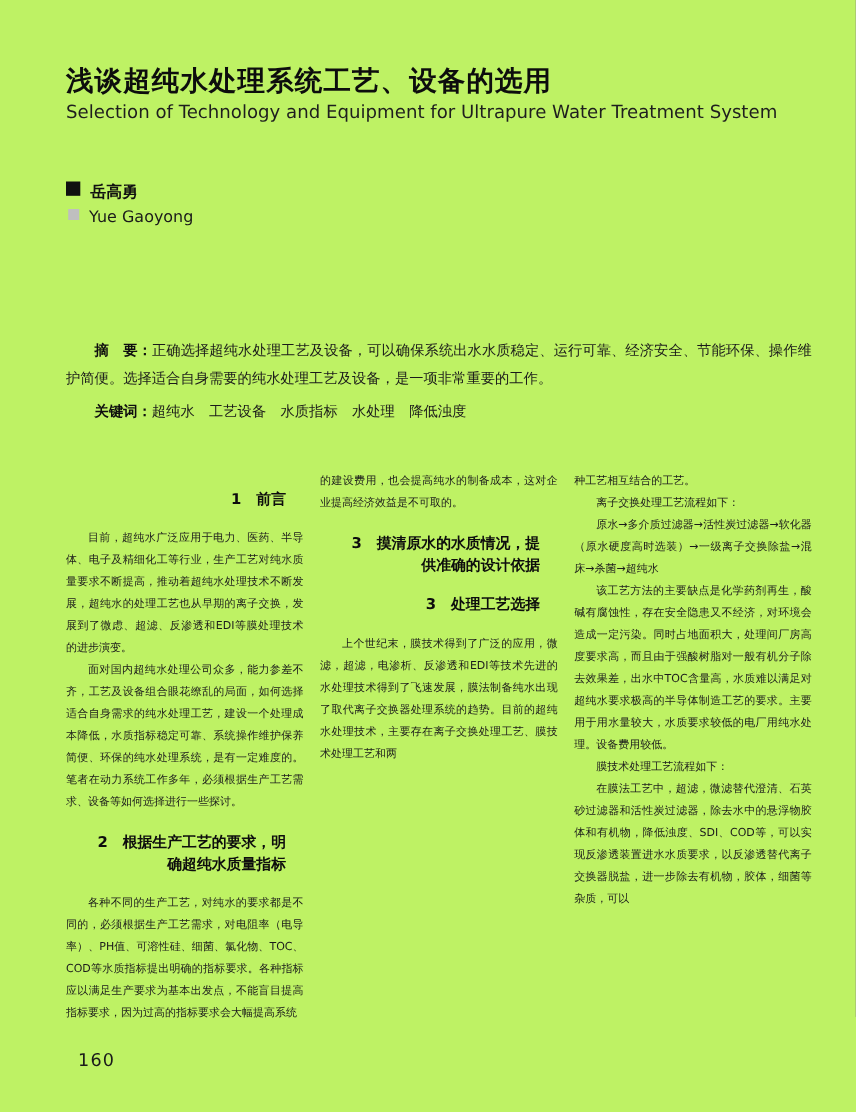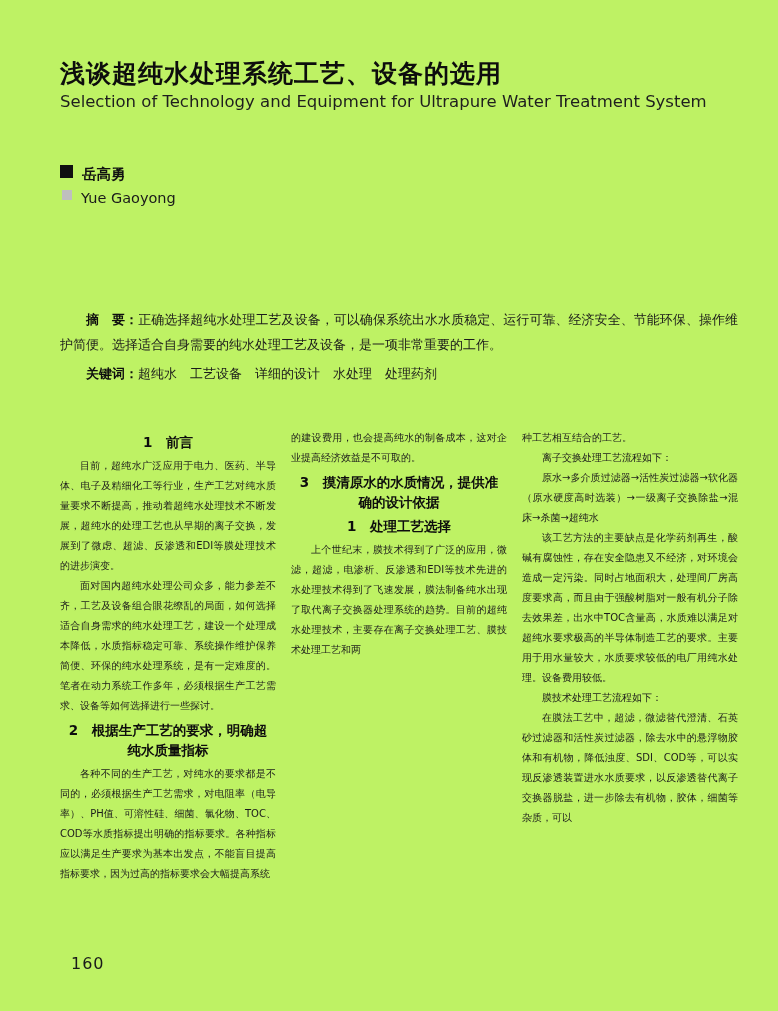--- a/index.html
+++ b/index.html
@@ -50,21 +50,21 @@
   .col{flex:1 1 0;min-width:0;}
   .col .para{
     font-size:10px;line-height:20px;
     text-align:justify;text-justify:inter-character;
     text-indent:2em;color:#1b1b1b;
     margin:0;
   }
   .col .para.noindent{text-indent:0;}
   .col .heading{
     font-size:13.5px;line-height:20px;font-weight:bold;
-    color:#0d0d0d;text-align:center;text-indent:0;margin:4px;
+    color:#0d0d0d;text-align:right;text-indent:0;margin:16px;
   }
   .page-number{
     position:absolute;left:71px;top:954px;
     font-size:16px;color:#1a1a1a;letter-spacing:1px;
   }
 </style>
 </head>
 <body>
 
 <div class="page">
@@ -79,34 +79,34 @@
       <span class="author-cn">岳高勇</span>
     </div>
     <div class="author-row">
       <span class="marker marker-gray"></span>
       <span class="author-en">Yue Gaoyong</span>
     </div>
   </div>
 
   <p class="abstract"><b>摘　要：</b><span>正确选择超纯水处理工艺及设备，可以确保系统出水水质稳定、运行可靠、经济安全、节能环保、操作维护简便。选择适合自身需要的纯水处理工艺及设备，是一项非常重要的工作。</span></p>
 
-  <p class="keywords"><b>关键词：</b><span>超纯水　工艺设备　详细的设计　水处理　处理药剂</span></p>
+  <p class="keywords"><b>关键词：</b><span>超纯水　工艺设备　水质指标　水处理　降低浊度</span></p>
 
   <div class="columns">
     <div class="col">
         <div class="heading">1　前言</div>
         <div class="para">目前，超纯水广泛应用于电力、医药、半导体、电子及精细化工等行业，生产工艺对纯水质量要求不断提高，推动着超纯水处理技术不断发展，超纯水的处理工艺也从早期的离子交换，发展到了微虑、超滤、反渗透和EDI等膜处理技术的进步演变。</div>
         <div class="para">面对国内超纯水处理公司众多，能力参差不齐，工艺及设备组合眼花缭乱的局面，如何选择适合自身需求的纯水处理工艺，建设一个处理成本降低，水质指标稳定可靠、系统操作维护保养简便、环保的纯水处理系统，是有一定难度的。笔者在动力系统工作多年，必须根据生产工艺需求、设备等如何选择进行一些探讨。</div>
         <div class="heading">2　根据生产工艺的要求，明确超纯水质量指标</div>
         <div class="para">各种不同的生产工艺，对纯水的要求都是不同的，必须根据生产工艺需求，对电阻率（电导率）、PH值、可溶性硅、细菌、氯化物、TOC、COD等水质指标提出明确的指标要求。各种指标应以满足生产要求为基本出发点，不能盲目提高指标要求，因为过高的指标要求会大幅提高系统</div>
       </div>
     <div class="col">
         <div class="para noindent">的建设费用，也会提高纯水的制备成本，这对企业提高经济效益是不可取的。</div>
         <div class="heading">3　摸清原水的水质情况，提供准确的设计依据</div>
-        <div class="heading">1　处理工艺选择</div>
+        <div class="heading">3　处理工艺选择</div>
         <div class="para">上个世纪末，膜技术得到了广泛的应用，微滤，超滤，电渗析、反渗透和EDI等技术先进的水处理技术得到了飞速发展，膜法制备纯水出现了取代离子交换器处理系统的趋势。目前的超纯水处理技术，主要存在离子交换处理工艺、膜技术处理工艺和两</div>
       </div>
     <div class="col">
         <div class="para noindent">种工艺相互结合的工艺。</div>
         <div class="para">离子交换处理工艺流程如下：</div>
         <div class="para">原水→多介质过滤器→活性炭过滤器→软化器（原水硬度高时选装）→一级离子交换除盐→混床→杀菌→超纯水</div>
         <div class="para">该工艺方法的主要缺点是化学药剂再生，酸碱有腐蚀性，存在安全隐患又不经济，对环境会造成一定污染。同时占地面积大，处理间厂房高度要求高，而且由于强酸树脂对一般有机分子除去效果差，出水中TOC含量高，水质难以满足对超纯水要求极高的半导体制造工艺的要求。主要用于用水量较大，水质要求较低的电厂用纯水处理。设备费用较低。</div>
         <div class="para">膜技术处理工艺流程如下：</div>
         <div class="para">在膜法工艺中，超滤，微滤替代澄清、石英砂过滤器和活性炭过滤器，除去水中的悬浮物胶体和有机物，降低浊度、SDI、COD等，可以实现反渗透装置进水水质要求，以反渗透替代离子交换器脱盐，进一步除去有机物，胶体，细菌等杂质，可以</div>
       </div>

